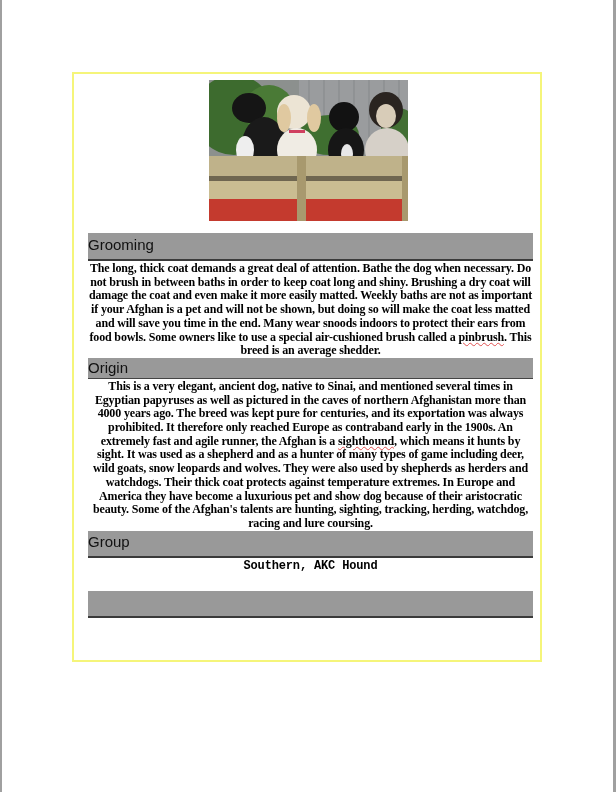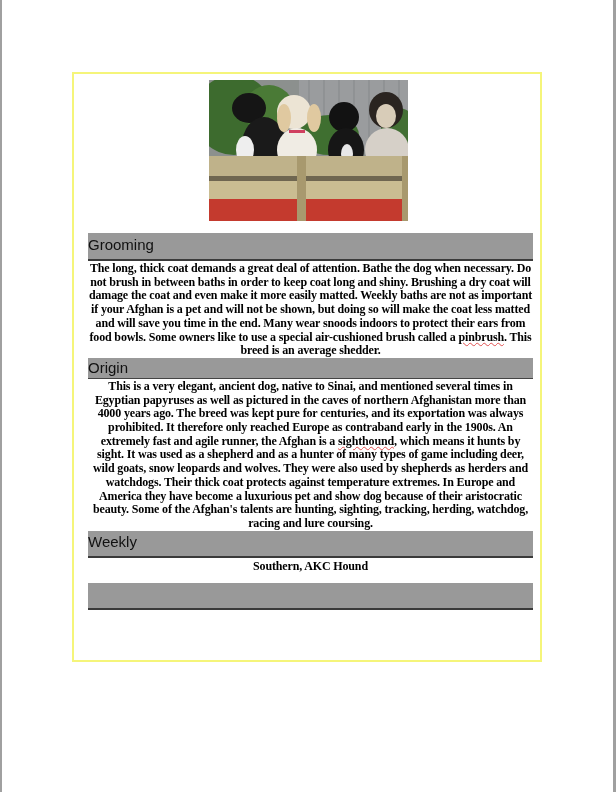--- a/index.html
+++ b/index.html
@@ -73,21 +73,22 @@
       padding: 1px 0 0 0;
       letter-spacing: -0.15px;
     }
     .body-text .spell {
       text-decoration: underline wavy #e05050;
       text-decoration-thickness: 1px;
     }
     .group-value {
       height: 14px;
       line-height: 14px;
-      padding-bottom: 10px;
+      padding-bottom: 18px;
+      font-family: Liberation Mono, monospace;
     }
   </style>
 </head>
 <body>
 
 <div class="page-edge-left"></div>
 <div class="page-edge-right"></div>
 
 <div class="frame">
 
@@ -147,21 +148,21 @@
     </div>
 
     <div class="hdr hdr-origin">
       <span>Origin</span>
     </div>
     <div class="body-text">
       <span>This is a very elegant, ancient dog, native to Sinai, and mentioned several times in Egyptian papyruses as well as pictured in the caves of northern Afghanistan more than 4000 years ago. The breed was kept pure for centuries, and its exportation was always prohibited. It therefore only reached Europe  as contraband early in the 1900s. An extremely fast and agile runner, the Afghan is a </span><span class="spell">sighthound</span><span>, which means it hunts by sight. It was used as a shepherd and as a hunter of many types of game including deer, wild goats, snow leopards and wolves. They were also used by shepherds as herders and watchdogs.  Their thick coat protects against temperature extremes. In Europe  and America they have become a luxurious pet and show dog because of their aristocratic beauty. Some of the Afghan's talents are hunting, sighting, tracking, herding, watchdog, racing and lure coursing.</span>
     </div>
 
     <div class="hdr hdr-group">
-      <span>Weekly</span>
+      <span>Group</span>
     </div>
     <div class="body-text group-value">Southern, AKC Hound</div>
 
     <div class="hdr hdr-empty">
       <span></span>
     </div>
 
   </div>
 </div>
 

